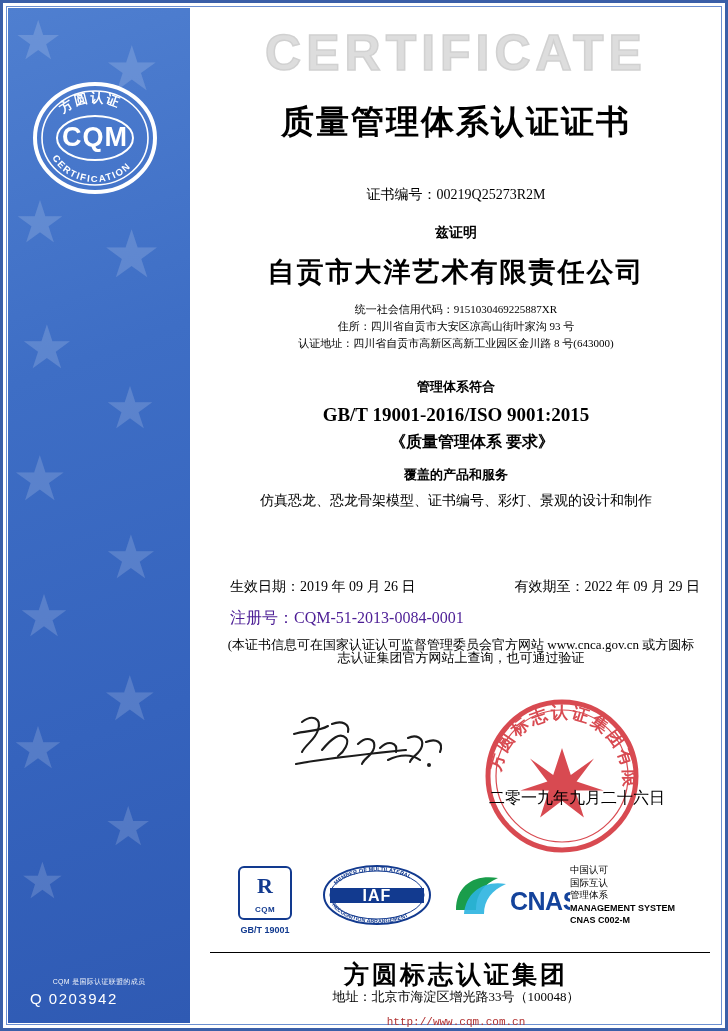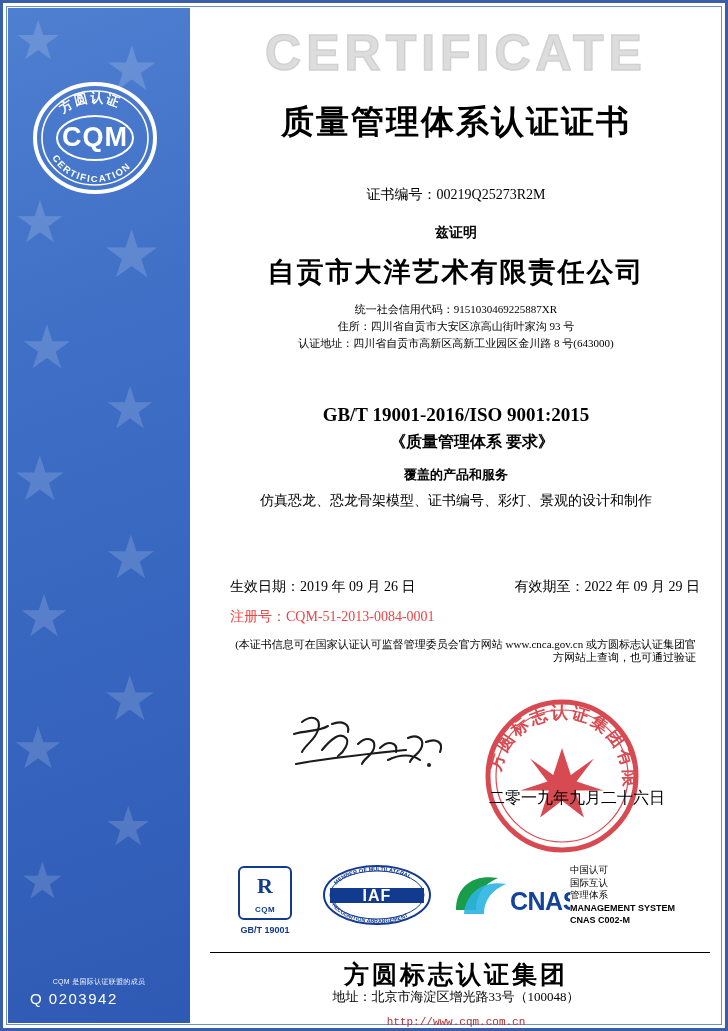--- a/index.html
+++ b/index.html
@@ -201,32 +201,32 @@
   }
   .dates .row {
     display: flex;
     justify-content: space-between;
     margin-bottom: 9px;
   }
   .reg-no {
     position: absolute;
     top: 600px;
     left: 38px;
-    font-size: 14px;
-    color: #ef4444;
+    font-size: 16px;
+    color: #4c1d95;
   }
   .disclaimer {
     position: absolute;
     top: 630px;
     left: 34px;
     width: 470px;
-    font-size: 11px;
+    font-size: 13px;
     line-height: 13px;
     color: #000;
-    text-align: right;
+    text-align: center;
   }
   
   .signature {
     position: absolute;
     top: 700px;
     left: 96px;
     width: 180px;
     height: 80px;
   }
   .sig-date {
@@ -407,20 +407,21 @@
     <div class="zizhengming">兹证明</div>
 
     <div class="company">自贡市大洋艺术有限责任公司</div>
 
     <div class="small-lines">
       <div>统一社会信用代码：9151030469225887XR</div>
       <div>住所：四川省自贡市大安区凉高山街叶家沟 93 号</div>
       <div>认证地址：四川省自贡市高新区高新工业园区金川路 8 号(643000)</div>
     </div>
 
+    <div class="sec-label" style="top:370px;">管理体系符合</div>
     <div class="standard">GB/T 19001-2016/ISO 9001:2015</div>
     <div class="standard-cn">《质量管理体系  要求》</div>
 
     <div class="sec-label" style="top:458px;">覆盖的产品和服务</div>
     <div class="scope-text">仿真恐龙、恐龙骨架模型、证书编号、彩灯、景观的设计和制作</div>
 
     <div class="dates">
       <div class="row">
         <div>
           <span>生效日期：</span><span>2019 年 09 月 26 日</span>

